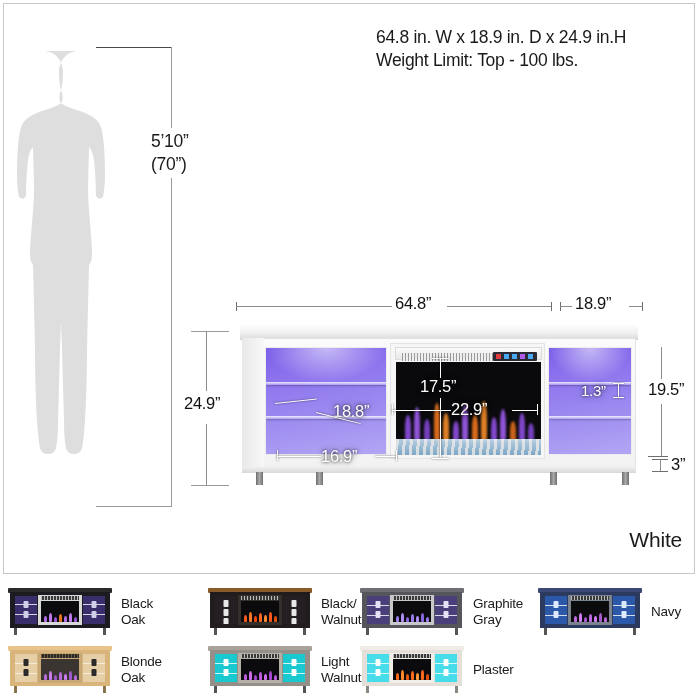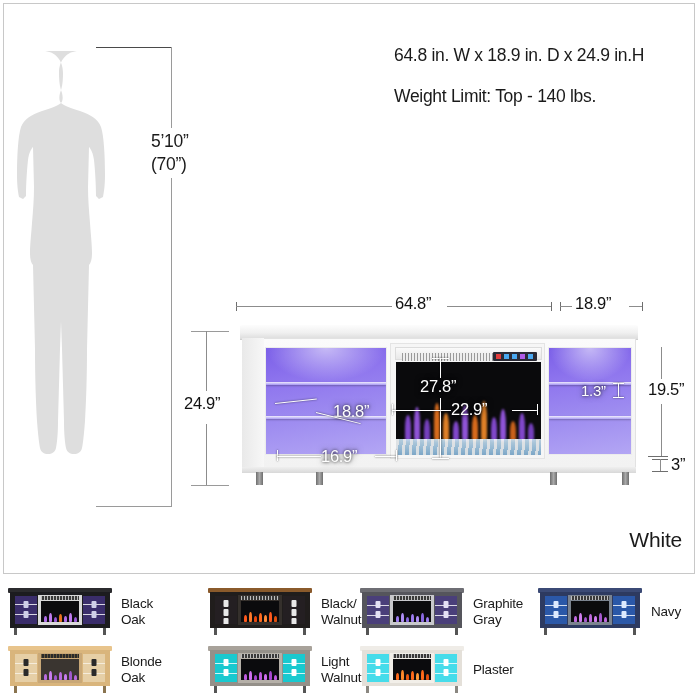--- a/index.html
+++ b/index.html
@@ -7,21 +7,21 @@
        font-family:"Liberation Sans", sans-serif;color:#1a1a1a;}
 
   
   #panel{position:absolute;left:3px;top:3px;width:692px;height:571px;
          border:1px solid #c8c8c8;background:#fff;box-sizing:border-box;}
 
   
   #header{position:absolute;left:376px;top:26px;width:310px;}
   #header .h-title{font-size:22px;font-weight:bold;letter-spacing:-.2px;
                    margin:0 0 6px 0;line-height:1.1;}
-  #header .h-line{font-size:17.5px;line-height:1.33;margin:18px;letter-spacing:-.3px;}
+  #header .h-line{font-size:17.5px;line-height:1.33;margin:0;letter-spacing:-.3px;}
 
   
   #person{position:absolute;left:14px;top:47px;width:130px;height:460px;}
   #person svg{display:block;width:100%;height:100%;}
 
   
   #ph-line{position:absolute;left:171px;top:47px;width:1px;height:460px;
            background:#9a9a9a;}
   #ph-top{position:absolute;left:96px;top:47px;width:76px;height:1px;background:#4a4a4a;}
   #ph-bot{position:absolute;left:96px;top:506px;width:76px;height:1px;background:#9a9a9a;}
@@ -125,21 +125,21 @@
   .m-knob{position:absolute;left:50%;transform:translateX(-50%);width:5px;height:7px;
           background:#fff;border-radius:1px;}
 </style>
 </head>
 <body>
 
 <div id="panel"></div>
 
 <div id="header">
   <p class="h-line">64.8 in. W x 18.9 in. D x 24.9 in.H</p>
-  <p class="h-line">Weight Limit: Top - 140 lbs.</p>
+  <p class="h-line">Weight Limit: Top - 100 lbs.</p>
 </div>
 
 <div id="person">
   <svg viewBox="0 0 130 460" preserveAspectRatio="none" aria-hidden="true">
     <path fill="#dedede" d="M65 4c-12 0-20 9-20 22 0 9 1 15 3 20 1 4 1 8-1 10-3 3-10 5-19 8
       -11 4-18 8-21 16-3 9-4 30-4 48 0 10 1 17 2 22l4 2 3-3c0-12 1-27 2-36 1-7 3-11 5-13l1 40
       c0 12-1 24-2 36-1 14-2 22-2 30 0 6 1 10 3 12l2 84c0 30 1 55 2 72 1 13 2 22 3 27 1 4 4 6 8 6
       4 0 7-2 8-6 1-5 2-14 2-27l2-72 1-28 1 28 2 72c0 13 1 22 2 27 1 4 4 6 8 6 4 0 7-2 8-6
       1-5 2-14 3-27 1-17 2-42 2-72l2-84c2-2 3-6 3-12 0-8-1-16-2-30-1-12-2-24-2-36l1-40
       c2 2 4 6 5 13 1 9 2 24 2 36l3 3 4-2c1-5 2-12 2-22 0-18-1-39-4-48-3-8-10-12-21-16
@@ -234,21 +234,21 @@
 <div class="wline" style="left:316px;top:412px;width:46px;transform:rotate(14deg);transform-origin:left center;"></div>
 
 <div class="wvline" style="left:277px;top:450px;height:11px;"></div>
 <div class="wline" style="left:277px;top:456px;width:44px;"></div>
 <div class="dim-txt onimg" style="left:318px;top:447px;text-align:right;">16.9”</div>
 <div class="wline" style="left:375px;top:456px;width:22px;"></div>
 <div class="wvline" style="left:396px;top:450px;height:11px;"></div>
 
 <div class="wline" style="left:432px;top:358px;width:17px;"></div>
 <div class="wvline" style="left:440px;top:358px;height:20px;"></div>
-<div class="dim-txt onimg" style="left:417px;top:377px;">27.8”</div>
+<div class="dim-txt onimg" style="left:417px;top:377px;">17.5”</div>
 <div class="wvline" style="left:440px;top:398px;height:60px;"></div>
 <div class="wline" style="left:432px;top:458px;width:17px;"></div>
 
 <div class="wvline" style="left:392px;top:404px;height:11px;"></div>
 <div class="wline" style="left:392px;top:410px;width:59px;"></div>
 <div class="dim-txt onimg" style="left:448px;top:400px;">22.9”</div>
 <div class="wline" style="left:512px;top:410px;width:26px;"></div>
 <div class="wvline" style="left:537px;top:404px;height:11px;"></div>
 
 <div class="dim-txt onimg" style="left:578px;top:382px;font-size:15px;">1.3”</div>

